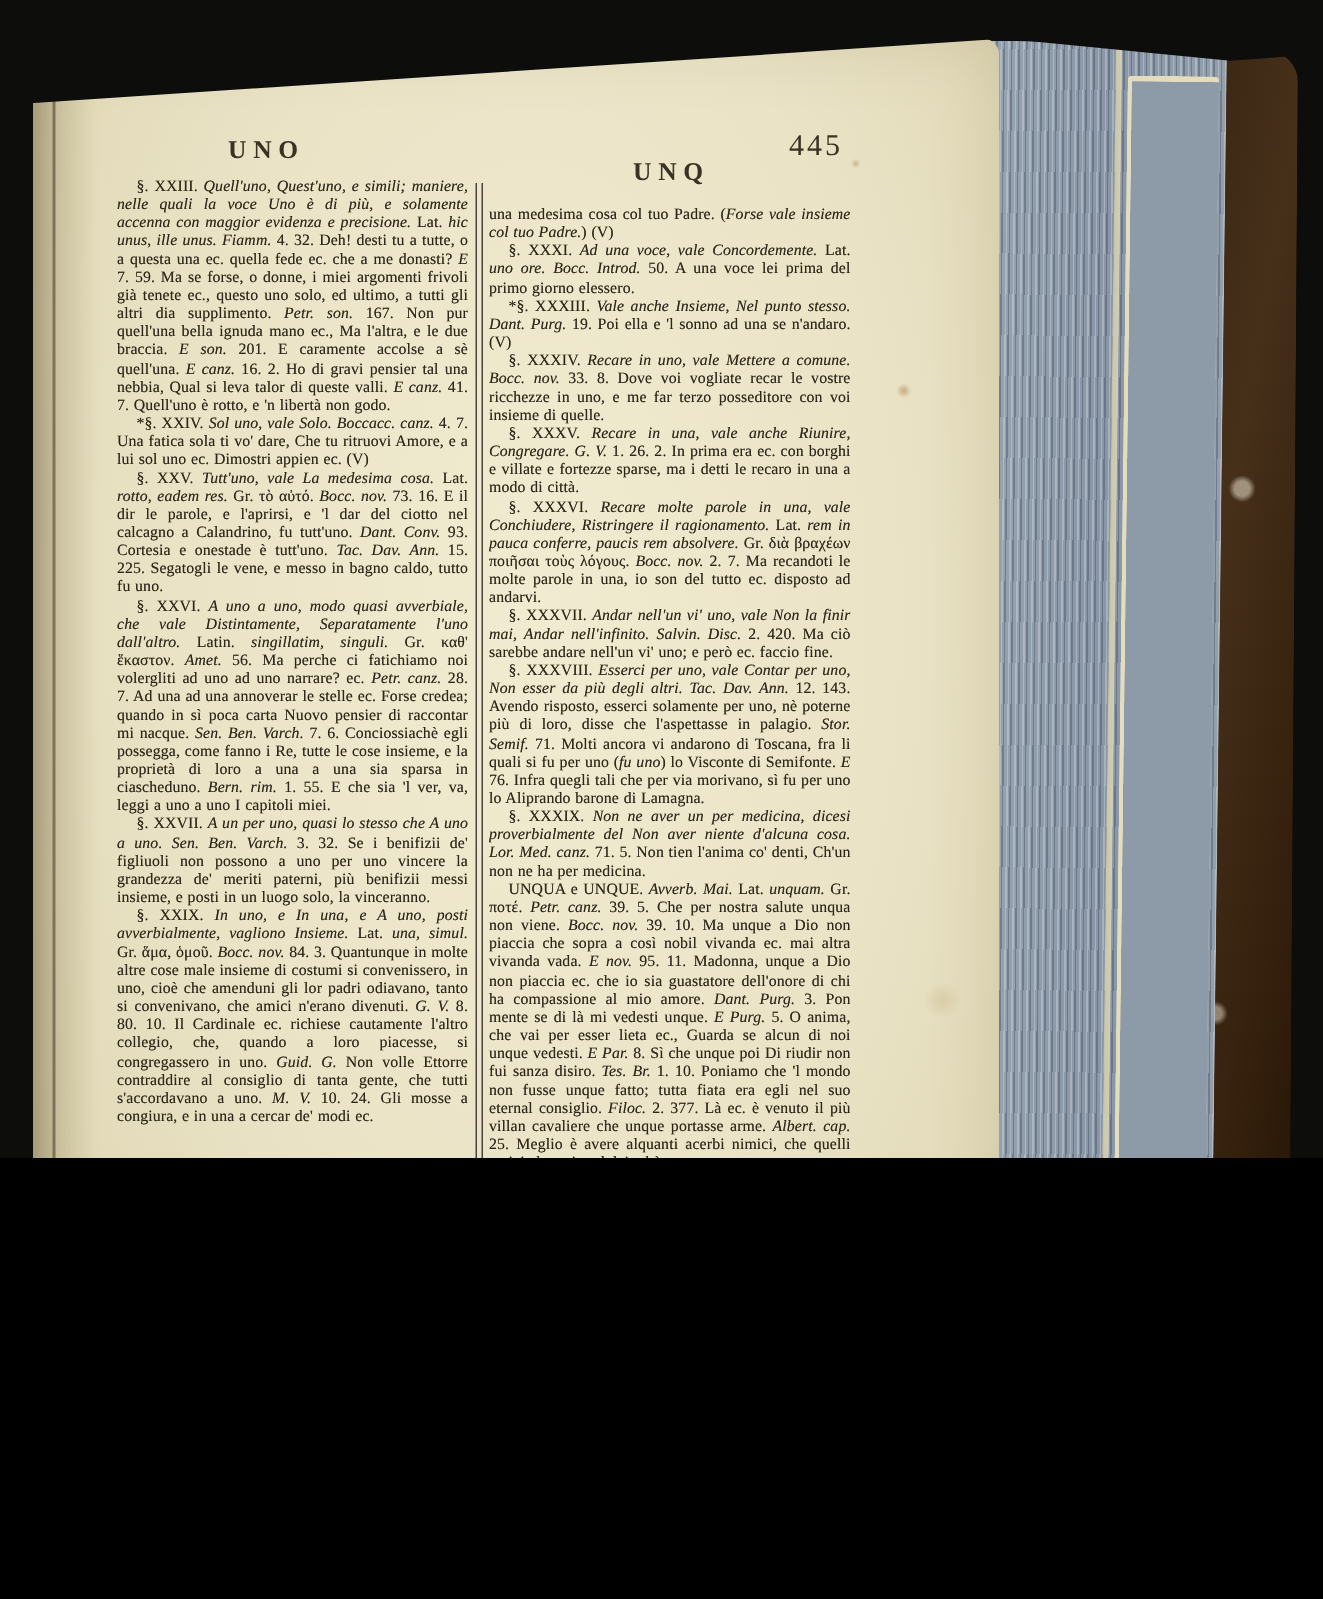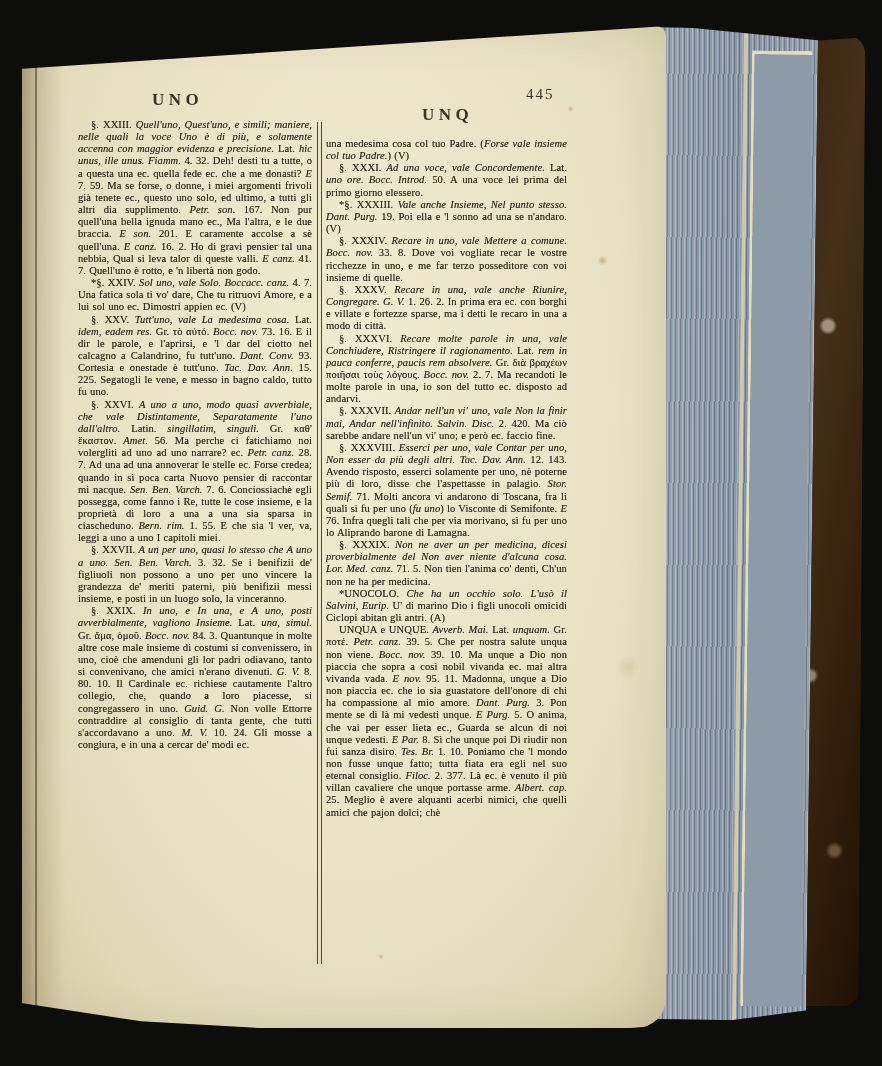--- a/index.html
+++ b/index.html
@@ -1,16 +1,16 @@
 <!DOCTYPE html>
 <html lang="it"><head>
 <meta charset="utf-8">
 <style>
   html,body{margin:0;padding:0;background:#000;}
-  .photo{position:relative;width:882px;height:1066px;background:#0d0d0b;overflow:hidden;
+  .photo{position:relative;width:882px;height:772px;background:#0d0d0b;overflow:hidden;
          font-family:"Liberation Serif","DejaVu Serif",serif;}
 
   
   .cover{position:absolute;left:736px;top:34px;width:126px;height:972px;
          background:
            radial-gradient(circle at 72% 30%, rgba(235,226,205,.55) 0 5px, rgba(235,226,205,0) 9px),
            radial-gradient(circle at 60% 66%, rgba(235,226,205,.5) 0 4px, rgba(235,226,205,0) 8px),
            radial-gradient(circle at 40% 45%, rgba(210,190,160,.35) 0 3px, rgba(210,190,160,0) 7px),
            radial-gradient(circle at 80% 84%, rgba(200,170,130,.4) 0 4px, rgba(200,170,130,0) 9px),
            linear-gradient(100deg,#2f1d0c 0%,#46301a 45%,#331f0c 75%,#1f1104 100%);
@@ -51,21 +51,21 @@
         clip-path:polygon(0 0,100% 0,100% 46%,93% 52%,76% 33%,0 90%);}
   .bottom-wedge{position:absolute;left:0;top:994px;width:882px;height:72px;background:#0d0d0b;
         clip-path:polygon(0 8%,16% 38%,42% 56%,66% 52%,82% 38%,93% 20%,100% 24%,100% 100%,0 100%);}
 
   
   .content{position:absolute;left:78px;top:86px;width:492px;color:#2e2719;}
   .header{position:relative;height:32px;font-size:17px;letter-spacing:4.5px;
           color:#3a3222;font-weight:600;}
   .head-left{position:absolute;left:74px;top:4px;}
   .head-right{position:absolute;left:344px;top:19px;}
-  .pagenum{position:absolute;left:448px;top:0;font-size:15px;letter-spacing:2px;font-weight:500;}
+  .pagenum{position:absolute;left:448px;top:0;font-size:20px;letter-spacing:2px;font-weight:500;}
   .cols{display:flex;margin-top:1px;}
   .col{font-size:10.55px;line-height:12.15px;text-align:justify;letter-spacing:.08px;word-spacing:.4px;
        text-shadow:0 0 .4px rgba(46,39,25,.55);}
   .col-left{width:234px;height:872px;overflow:hidden;}
   .col-right{width:241px;height:872px;overflow:hidden;}
   .divider{width:3px;border-left:1px solid #4a443a;border-right:1px solid #4a443a;
            margin:3px 4px 0 5px;height:842px;}
   .col p{margin:0;text-indent:13px;}
   .col p.cont{text-indent:0;margin-top:19px;}
 </style>
@@ -92,37 +92,36 @@
   <div class="content">
     <div class="header">
       <span class="head-left">UNO</span>
       <span class="head-right">UNQ</span>
       <span class="pagenum">445</span>
     </div>
     <div class="cols">
       <div class="col col-left">
           <p>§. XXIII. <i>Quell'uno, Quest'uno, e simili; maniere, nelle quali la voce Uno è di più, e solamente accenna con maggior evidenza e precisione.</i> Lat. <i>hic unus, ille unus. Fiamm.</i> 4. 32. Deh! desti tu a tutte, o a questa una ec. quella fede ec. che a me donasti? <i>E</i> 7. 59. Ma se forse, o donne, i miei argomenti frivoli già tenete ec., questo uno solo, ed ultimo, a tutti gli altri dia supplimento. <i>Petr. son.</i> 167. Non pur quell'una bella ignuda mano ec., Ma l'altra, e le due braccia. <i>E son.</i> 201. E caramente accolse a sè quell'una. <i>E canz.</i> 16. 2. Ho di gravi pensier tal una nebbia, Qual si leva talor di queste valli. <i>E canz.</i> 41. 7. Quell'uno è rotto, e 'n libertà non godo.</p>
           <p>*§. XXIV. <i>Sol uno, vale Solo.</i> <i>Boccacc. canz.</i> 4. 7. Una fatica sola ti vo' dare, Che tu ritruovi Amore, e a lui sol uno ec. Dimostri appien ec. (V)</p>
-          <p>§. XXV. <i>Tutt'uno, vale La medesima cosa.</i> Lat. <i>idem, eadem res.</i> Gr. τὸ αὐτό. <i>Bocc. nov.</i> 73. 16. E il dir le parole, e l'aprirsi, e 'l dar del ciotto nel calcagno a Calandrino, fu tutt'uno. <i>Dant. Conv.</i> 93. Cortesia e onestade è tutt'uno. <i>Tac. Dav. Ann.</i> 15. 225. Segatogli le vene, e messo in bagno caldo, tutto fu uno.</p>
+          <p>§. XXV. <i>Tutt'uno, vale La medesima cosa.</i> Lat. <i>rotto, eadem res.</i> Gr. τὸ αὐτό. <i>Bocc. nov.</i> 73. 16. E il dir le parole, e l'aprirsi, e 'l dar del ciotto nel calcagno a Calandrino, fu tutt'uno. <i>Dant. Conv.</i> 93. Cortesia e onestade è tutt'uno. <i>Tac. Dav. Ann.</i> 15. 225. Segatogli le vene, e messo in bagno caldo, tutto fu uno.</p>
           <p>§. XXVI. <i>A uno a uno, modo quasi avverbiale, che vale Distintamente, Separatamente l'uno dall'altro.</i> Latin. <i>singillatim, singuli.</i> Gr. καθ' ἕκαστον. <i>Amet.</i> 56. Ma perche ci fatichiamo noi volergliti ad uno ad uno narrare? ec. <i>Petr. canz.</i> 28. 7. Ad una ad una annoverar le stelle ec. Forse credea; quando in sì poca carta Nuovo pensier di raccontar mi nacque. <i>Sen. Ben. Varch.</i> 7. 6. Conciossiachè egli possegga, come fanno i Re, tutte le cose insieme, e la proprietà di loro a una a una sia sparsa in ciascheduno. <i>Bern. rim.</i> 1. 55. E che sia 'l ver, va, leggi a uno a uno I capitoli miei.</p>
           <p>§. XXVII. <i>A un per uno, quasi lo stesso che A uno a uno.</i> <i>Sen. Ben. Varch.</i> 3. 32. Se i benifizii de' figliuoli non possono a uno per uno vincere la grandezza de' meriti paterni, più benifizii messi insieme, e posti in un luogo solo, la vinceranno.</p>
           <p>§. XXIX. <i>In uno, e In una, e A uno, posti avverbialmente, vagliono Insieme.</i> Lat. <i>una, simul.</i> Gr. ἅμα, ὁμοῦ. <i>Bocc. nov.</i> 84. 3. Quantunque in molte altre cose male insieme di costumi si convenissero, in uno, cioè che amenduni gli lor padri odiavano, tanto si convenivano, che amici n'erano divenuti. <i>G. V.</i> 8. 80. 10. Il Cardinale ec. richiese cautamente l'altro collegio, che, quando a loro piacesse, si congregassero in uno. <i>Guid. G.</i> Non volle Ettorre contraddire al consiglio di tanta gente, che tutti s'accordavano a uno. <i>M. V.</i> 10. 24. Gli mosse a congiura, e in una a cercar de' modi ec.</p>
         </div>
       <div class="divider"></div>
       <div class="col col-right">
           <p class="cont">una medesima cosa col tuo Padre. (<i>Forse vale insieme col tuo Padre.</i>) (V)</p>
           <p>§. XXXI. <i>Ad una voce, vale Concordemente.</i> Lat. <i>uno ore.</i> <i>Bocc. Introd.</i> 50. A una voce lei prima del primo giorno elessero.</p>
           <p>*§. XXXIII. <i>Vale anche Insieme, Nel punto stesso.</i> <i>Dant. Purg.</i> 19. Poi ella e 'l sonno ad una se n'andaro. (V)</p>
           <p>§. XXXIV. <i>Recare in uno, vale Mettere a comune.</i> <i>Bocc. nov.</i> 33. 8. Dove voi vogliate recar le vostre ricchezze in uno, e me far terzo posseditore con voi insieme di quelle.</p>
           <p>§. XXXV. <i>Recare in una, vale anche Riunire, Congregare.</i> <i>G. V.</i> 1. 26. 2. In prima era ec. con borghi e villate e fortezze sparse, ma i detti le recaro in una a modo di città.</p>
           <p>§. XXXVI. <i>Recare molte parole in una, vale Conchiudere, Ristringere il ragionamento.</i> Lat. <i>rem in pauca conferre, paucis rem absolvere.</i> Gr. διὰ βραχέων ποιῆσαι τοὺς λόγους. <i>Bocc. nov.</i> 2. 7. Ma recandoti le molte parole in una, io son del tutto ec. disposto ad andarvi.</p>
           <p>§. XXXVII. <i>Andar nell'un vi' uno, vale Non la finir mai, Andar nell'infinito.</i> <i>Salvin. Disc.</i> 2. 420. Ma ciò sarebbe andare nell'un vi' uno; e però ec. faccio fine.</p>
           <p>§. XXXVIII. <i>Esserci per uno, vale Contar per uno, Non esser da più degli altri.</i> <i>Tac. Dav. Ann.</i> 12. 143. Avendo risposto, esserci solamente per uno, nè poterne più di loro, disse che l'aspettasse in palagio. <i>Stor. Semif.</i> 71. Molti ancora vi andarono di Toscana, fra li quali si fu per uno (<i>fu uno</i>) lo Visconte di Semifonte. <i>E</i> 76. Infra quegli tali che per via morivano, sì fu per uno lo Aliprando barone di Lamagna.</p>
           <p>§. XXXIX. <i>Non ne aver un per medicina, dicesi proverbialmente del Non aver niente d'alcuna cosa.</i> <i>Lor. Med. canz.</i> 71. 5. Non tien l'anima co' denti, Ch'un non ne ha per medicina.</p>
-          <p>*UNOCOLO. <i>Che ha un occhio solo. L'usò il Salvini, Eurip.</i> U' di marino Dio i figli unocoli omicidi Ciclopi abitan gli antri. (A)</p>
           <p>UNQUA e UNQUE. <i>Avverb. Mai.</i> Lat. <i>unquam.</i> Gr. ποτέ. <i>Petr. canz.</i> 39. 5. Che per nostra salute unqua non viene. <i>Bocc. nov.</i> 39. 10. Ma unque a Dio non piaccia che sopra a così nobil vivanda ec. mai altra vivanda vada. <i>E nov.</i> 95. 11. Madonna, unque a Dio non piaccia ec. che io sia guastatore dell'onore di chi ha compassione al mio amore. <i>Dant. Purg.</i> 3. Pon mente se di là mi vedesti unque. <i>E Purg.</i> 5. O anima, che vai per esser lieta ec., Guarda se alcun di noi unque vedesti. <i>E Par.</i> 8. Sì che unque poi Di riudir non fui sanza disiro. <i>Tes. Br.</i> 1. 10. Poniamo che 'l mondo non fusse unque fatto; tutta fiata era egli nel suo eternal consiglio. <i>Filoc.</i> 2. 377. Là ec. è venuto il più villan cavaliere che unque portasse arme. <i>Albert. cap.</i> 25. Meglio è avere alquanti acerbi nimici, che quelli amici che pajon dolci; chè</p>
         </div>
     </div>
   </div>
 
   <div class="top-wedge"></div>
   <div class="bottom-wedge"></div>
 </div>
 
 </body></html>

